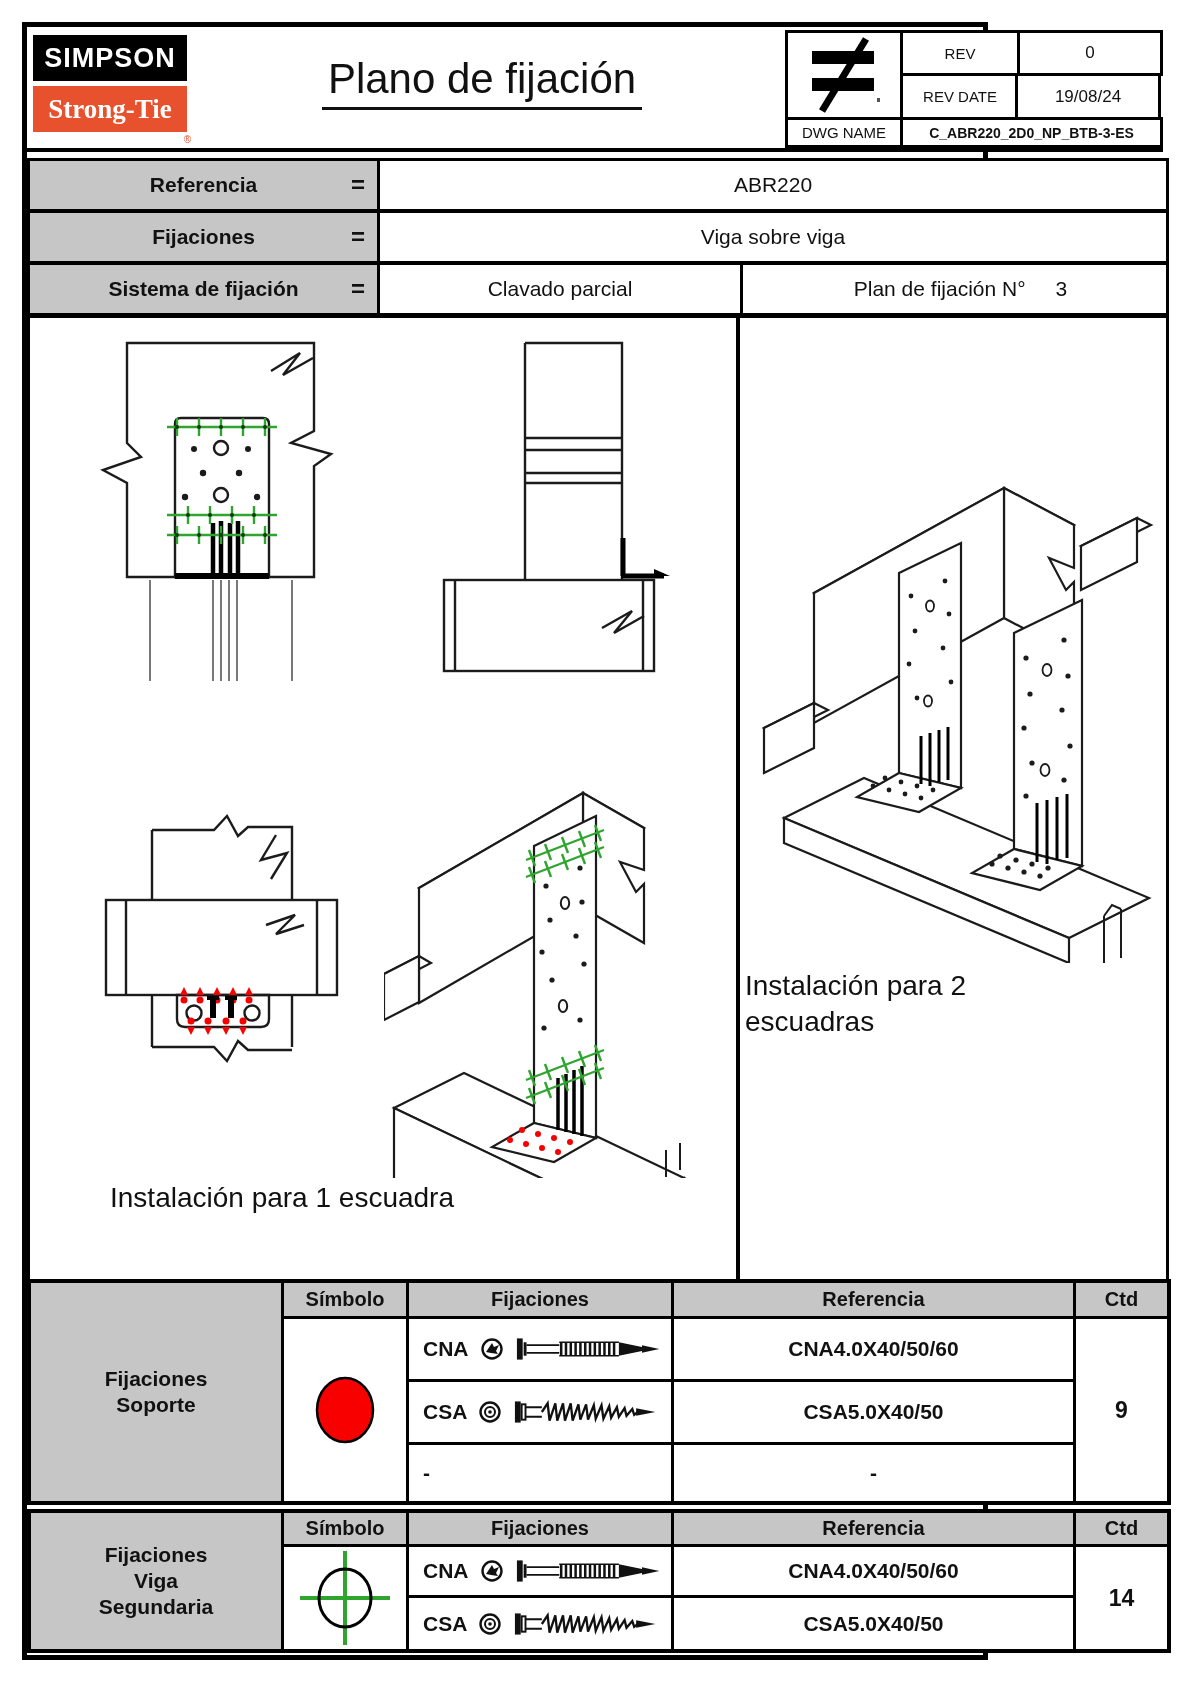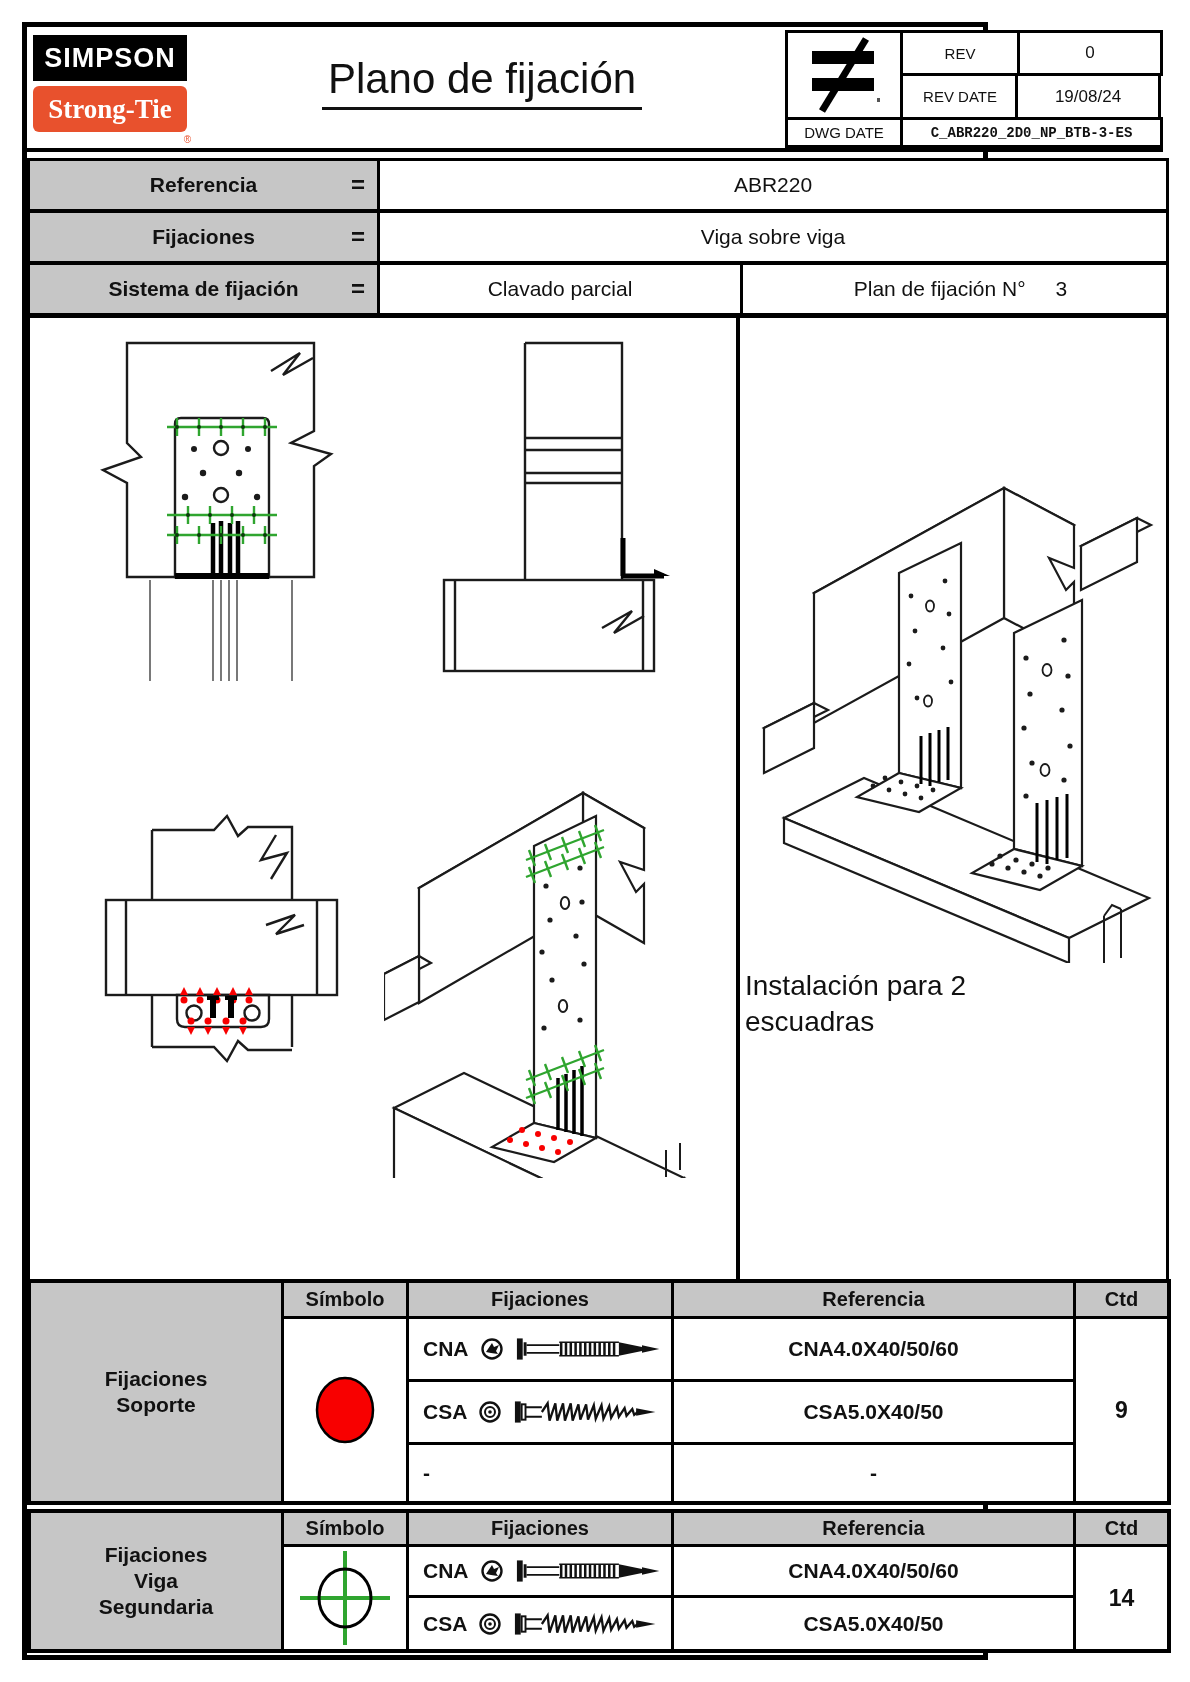--- a/index.html
+++ b/index.html
@@ -3,28 +3,28 @@
 <meta charset="utf-8">
 <style>
   html,body{margin:0;padding:0;background:#fff;}
   .page{position:relative;width:1190px;height:1682px;background:#fff;font-family:"Liberation Sans",sans-serif;color:#111;overflow:hidden;}
   .frame{position:absolute;left:22px;top:22px;width:966px;height:1638px;border:5px solid #000;box-sizing:border-box;}
   .abs{position:absolute;box-sizing:border-box;}
 
   
   .logo-box{width:154px;height:46px;display:flex;align-items:center;justify-content:center;color:#fff;}
   .logo-simpson{background:#000;font-weight:bold;font-size:27px;letter-spacing:1px;}
-  .logo-strongtie{background:#E8512D;font-family:"Liberation Serif",serif;font-weight:bold;font-size:27px;margin-top:5px;border-radius:6px;}
+  .logo-strongtie{background:#E8512D;font-family:"Liberation Serif",serif;font-weight:bold;font-size:27px;margin-top:5px;}
   .reg{position:absolute;right:-4px;bottom:-13px;color:#E8512D;font-size:10px;}
   .title{font-size:42px;text-align:center;}
   .title span{display:inline-block;border-bottom:3px solid #111;padding:0 6px 4px 6px;}
   .rcell{position:absolute;border:3px solid #000;background:#fff;display:flex;align-items:center;justify-content:center;box-sizing:border-box;}
   .rlabel{font-size:15px;font-weight:500;}
   .rvalue{font-size:17px;font-weight:500;}
-  .dwgv{font-size:14px;font-weight:600;font-family:Liberation Mono, monospace;}
+  .dwgv{font-size:14px;font-weight:600;}
   .hsep{position:absolute;left:0;width:1136px;height:4px;background:#000;}
 
   
   .info-row{position:absolute;left:0;width:1136px;height:48px;border:3px solid #000;display:flex;background:#fff;}
   .info-label{flex:0 0 347px;background:#C6C6C6;border-right:3px solid #000;display:flex;align-items:center;justify-content:center;position:relative;font-weight:bold;font-size:21px;}
   .info-eq{position:absolute;right:12px;font-weight:900;font-size:24px;}
   .info-val{flex:1;display:flex;align-items:center;justify-content:center;font-size:21px;}
   .split-l{flex:0 0 360px;border-right:3px solid #000;}
 
   
@@ -70,21 +70,21 @@
         <rect x="14" y="16" width="62" height="13" fill="#000"></rect>
         <rect x="14" y="43" width="62" height="13" fill="#000"></rect>
         <path d="M24,76 L68,4" stroke="#000" stroke-width="7"></path>
         <rect x="79" y="63" width="3" height="4" fill="#555"></rect>
       </svg>
     </div>
     <div class="rcell rlabel" style="left:115px;top:0;width:120px;height:46px;">REV</div>
     <div class="rcell rvalue" style="left:232px;top:0;width:146px;height:46px;">0</div>
     <div class="rcell rlabel" style="left:115px;top:43px;width:120px;height:47px;">REV DATE</div>
     <div class="rcell rvalue" style="left:230px;top:43px;width:146px;height:47px;">19/08/24</div>
-    <div class="rcell rlabel" style="left:0;top:87px;width:118px;height:31px;">DWG DATE</div>
+    <div class="rcell rlabel" style="left:0;top:87px;width:118px;height:31px;">DWG NAME</div>
     <div class="rcell dwgv" style="left:115px;top:87px;width:263px;height:31px;">C_ABR220_2D0_NP_BTB-3-ES</div>
   </div>
 
   <div class="hsep" style="top:121px;"></div>
 
   <div class="info-row" style="top:131px;">
     <div class="info-label">
       <span>Referencia</span>
           <span class="info-eq">=</span>
     </div>
@@ -339,20 +339,21 @@
         <circle cx="241" cy="438" r="2.6"></circle>
             <circle cx="257" cy="442" r="2.6"></circle>
             <circle cx="273" cy="446" r="2.6"></circle>
             <circle cx="289" cy="450" r="2.6"></circle>
       </g>
       <g stroke="#000" stroke-width="3" fill="none">
         <path d="M278,385 V444 M288,382 V446 M298,379 V442 M308,376 V440"></path>
       </g>
     </svg>
 
+    <div class="caption" style="left:80px;top:862px;width:510px;">Instalación para 1 escuadra</div>
     <div class="caption" style="left:715px;top:650px;width:405px;">
       <div>Instalación para 2</div>
       <div>escuadras</div>
     </div>
   </div>
 
   <div class="ftable t1">
     <div class="cell group-cell last-row" style="grid-row:1/5;grid-column:1;">
       <span>Fijaciones</span>
           <span>Soporte</span>

